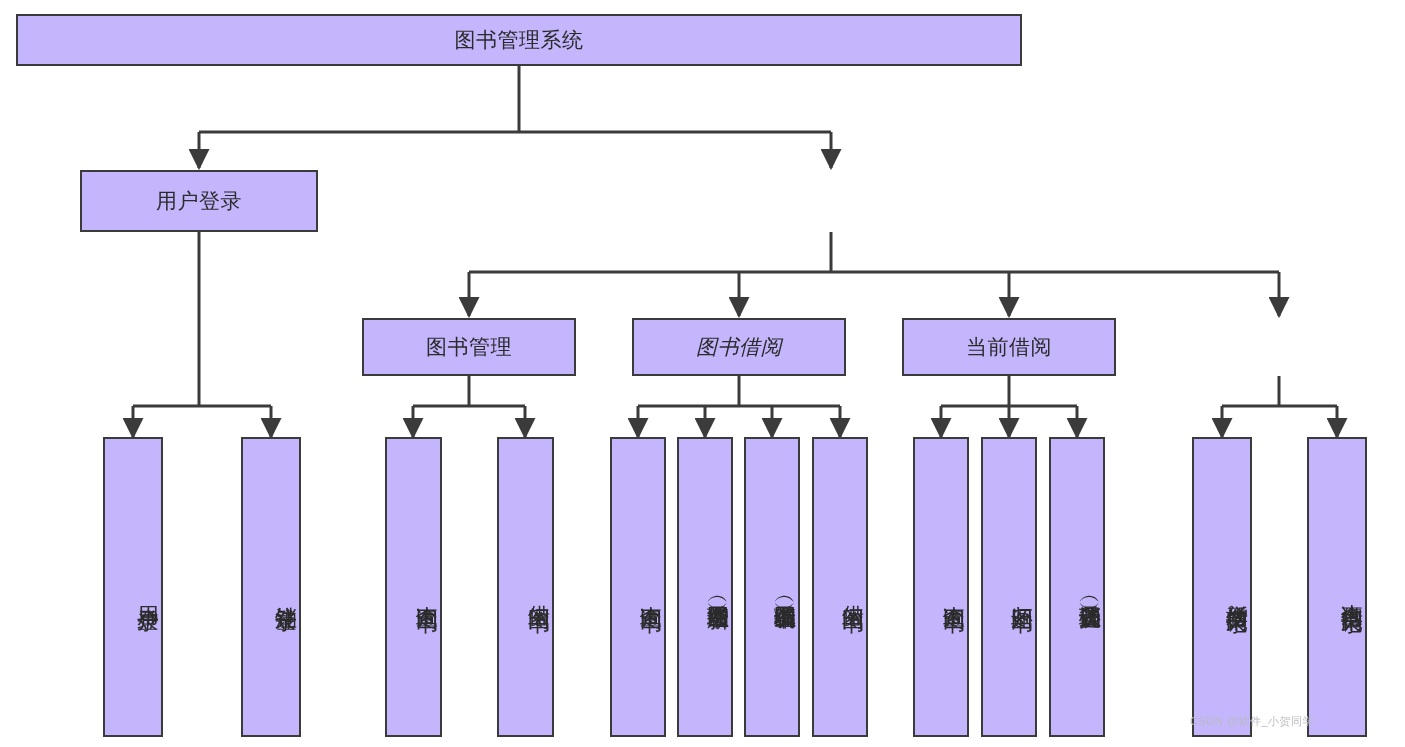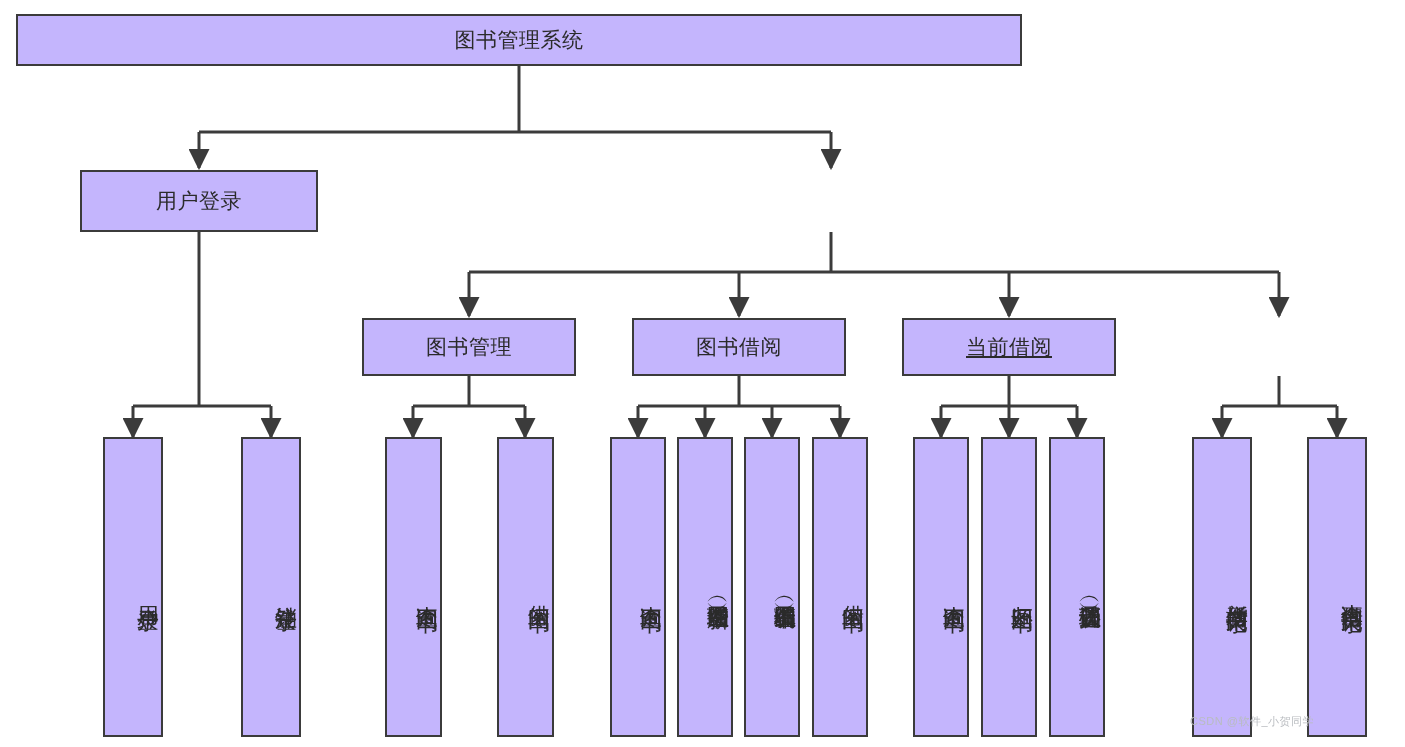--- a/index.html
+++ b/index.html
@@ -125,22 +125,22 @@
       <path d="M 1222 406 L 1222 437" marker-end="url(#arrow)"></path>
       <path d="M 1337 406 L 1337 437" marker-end="url(#arrow)"></path>
     </g>
   </svg>
 
   <div class="node horiz" style="left:16px; top:14px; width:1006px; height:52px;">图书管理系统</div>
 
   <div class="node horiz" style="left:80px; top:170px; width:238px; height:62px;">用户登录</div>
 
   <div class="node horiz" style="left:362px; top:318px; width:214px; height:58px;">图书管理</div>
-  <div class="node horiz" style="left:632px; top:318px; width:214px; height:58px;">图书借阅</div>
-  <div class="node horiz" style="left:902px; top:318px; width:214px; height:58px;text-decoration:underline;">当前借阅</div>
+  <div class="node horiz" style="left:632px; top:318px; width:214px; height:58px;font-style:italic;">图书借阅</div>
+  <div class="node horiz" style="left:902px; top:318px; width:214px; height:58px;">当前借阅</div>
 
   <div class="node vert" style="left:103px; top:437px; width:60px; height:300px;">
     <span class="vtext">用户登录</span>
   </div>
   <div class="node vert" style="left:241px; top:437px; width:60px; height:300px;">
     <span class="vtext">注销登录</span>
   </div>
 
   <div class="node vert" style="left:385px; top:437px; width:57px; height:300px;">
     <span class="vtext">查询图书</span>

